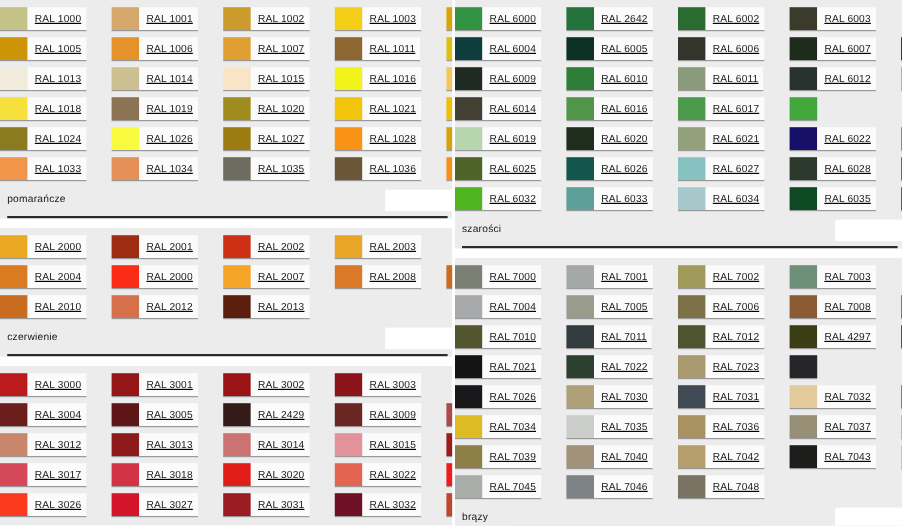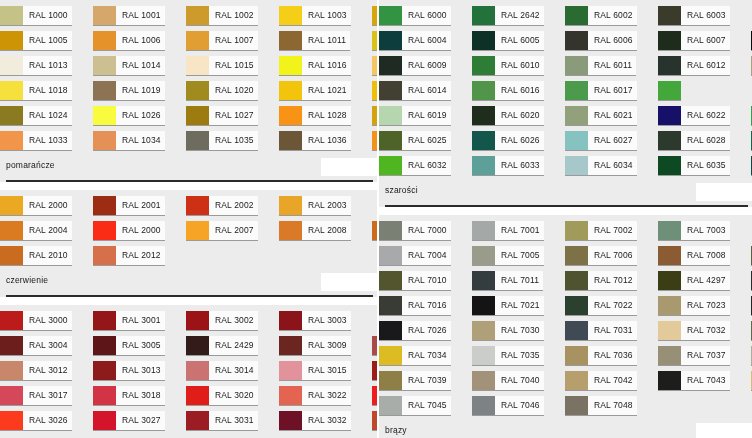--- a/index.html
+++ b/index.html
@@ -38,20 +38,21 @@
   }
   .swatch-grid {
     position: relative;
     padding: 6px 0 2px 0;
   }
   .srow {
     display: flex;
     height: 24px;
     align-items: center;
     margin-bottom: 1px;
+    text-decoration: underline;
   }
   .cell {
     display: flex;
     align-items: flex-start;
     width: 93px;
     flex: 0 0 93px;
     height: 24px;
     position: relative;
     box-sizing: border-box;
   }
@@ -387,20 +388,26 @@
                 <div class="chip" style="background: rgb(201, 108, 32);"></div>
                 <div class="clabel">RAL 2010</div>
               </div>
             </div>
             <div class="cell">
               <div class="cell-inner">
                 <div class="chip" style="background: rgb(213, 112, 74);"></div>
                 <div class="clabel">RAL 2012</div>
               </div>
             </div>
+            <div class="cell">
+              <div class="cell-inner">
+                <div class="chip" style="background: rgb(92, 30, 13);"></div>
+                <div class="clabel">RAL 2013</div>
+              </div>
+            </div>
             <div class="cell empty"></div>
           </div>
         </div>
         <div class="sec-footer">
           <div class="sec-name">czerwienie</div>
           <div class="white-tab"></div>
           <div class="sec-rule"></div>
         </div>
       </div>
       <div class="gap"></div>
@@ -866,26 +873,20 @@
             </div>
             <div class="cell">
               <div class="cell-inner">
                 <div class="chip" style="background: rgb(43, 45, 44);"></div>
               </div>
             </div>
           </div>
           <div class="srow">
             <div class="cell">
               <div class="cell-inner">
-                <div class="chip" style="background: rgb(56, 60, 53);"></div>
-                <div class="clabel">RAL 7016</div>
-              </div>
-            </div>
-            <div class="cell">
-              <div class="cell-inner">
                 <div class="chip" style="background: rgb(20, 20, 20);"></div>
                 <div class="clabel">RAL 7021</div>
               </div>
             </div>
             <div class="cell">
               <div class="cell-inner">
                 <div class="chip" style="background: rgb(44, 64, 47);"></div>
                 <div class="clabel">RAL 7022</div>
               </div>
             </div>

